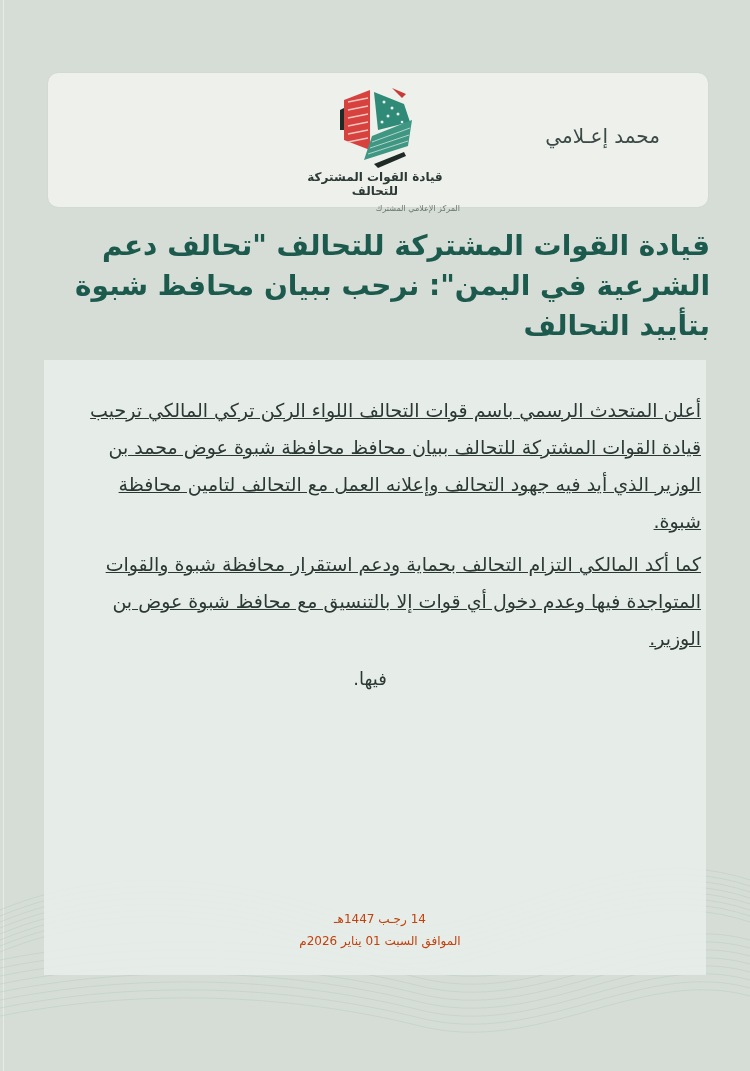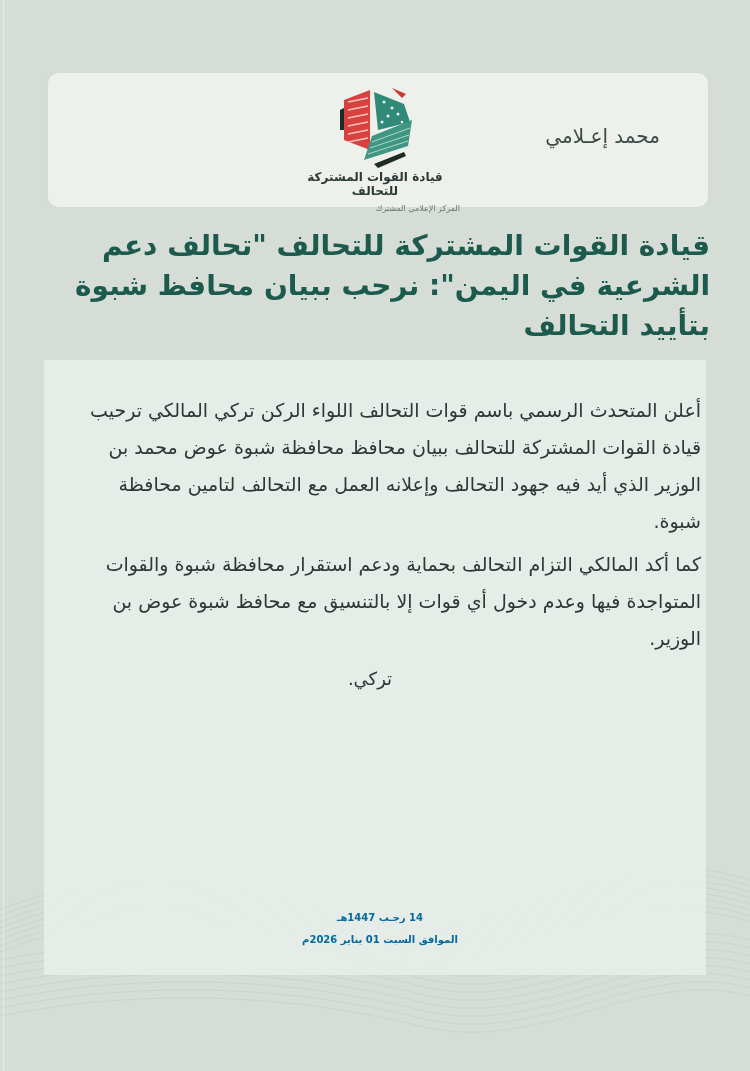--- a/index.html
+++ b/index.html
@@ -45,33 +45,33 @@
     font-size: 28px; line-height: 40px; font-weight: bold;
     color: #1d5a4e;
   }
   .body-panel {
     position: absolute; left: 44px; top: 360px; width: 662px; height: 615px;
     background: rgba(231,237,232,0.92);
   }
   .para {
     position: absolute; left: 66px; width: 635px;
     direction: rtl; text-align: right;
-    font-size: 19px; line-height: 37px; color: #2b3834;
+    font-size: 19px; line-height: 37px; color: #2b3834; text-decoration: underline;
   }
   .p1 { top: 392px; }
   .p2 { top: 546px; text-align: right; }
   .end {
     position: absolute; left: 300px; top: 668px; width: 140px;
     direction: rtl; text-align: center;
     font-size: 18px; color: #2b3834;
   }
   .date {
     position: absolute; left: 240px; width: 280px;
     direction: rtl; text-align: center;
-    font-size: 10px; font-weight: bold; color: #0369a1;
+    font-size: 12px; font-weight: normal; color: #c2410c;
   }
   .date1 { top: 912px; }
   .date2 { top: 934px; }
 </style>
 </head>
 <body>
 
 <div class="frame-line"></div>
 
 <svg class="waves" viewBox="0 0 750 220" preserveAspectRatio="none">
@@ -131,16 +131,16 @@
 <div class="logo-title">قيادة القوات المشتركة للتحالف</div>
 <div class="logo-sub">المركز الإعلامي المشترك</div>
 <div class="doc-type">محمد إعـلامي</div>
 
 <div class="headline">قيادة القوات المشتركة للتحالف "تحالف دعم الشرعية في اليمن": نرحب ببيان محافظ شبوة بتأييد التحالف</div>
 
 <div class="body-panel"></div>
 
 <div class="para p1">أعلن المتحدث الرسمي باسم قوات التحالف اللواء الركن تركي المالكي ترحيب قيادة القوات المشتركة للتحالف ببيان محافظ محافظة شبوة عوض محمد بن الوزير الذي أيد فيه جهود التحالف وإعلانه العمل مع التحالف لتامين محافظة شبوة.</div>
 <div class="para p2">كما أكد المالكي التزام التحالف بحماية ودعم استقرار محافظة شبوة والقوات المتواجدة فيها وعدم دخول أي قوات إلا بالتنسيق مع محافظ شبوة عوض بن الوزير.</div>
-<div class="end">تركي.</div>
+<div class="end">فيها.</div>
 
 <div class="date date1">14 رجـب 1447هـ</div>
 <div class="date date2">الموافق السبت 01 يناير 2026م</div>
 
 </body></html>

